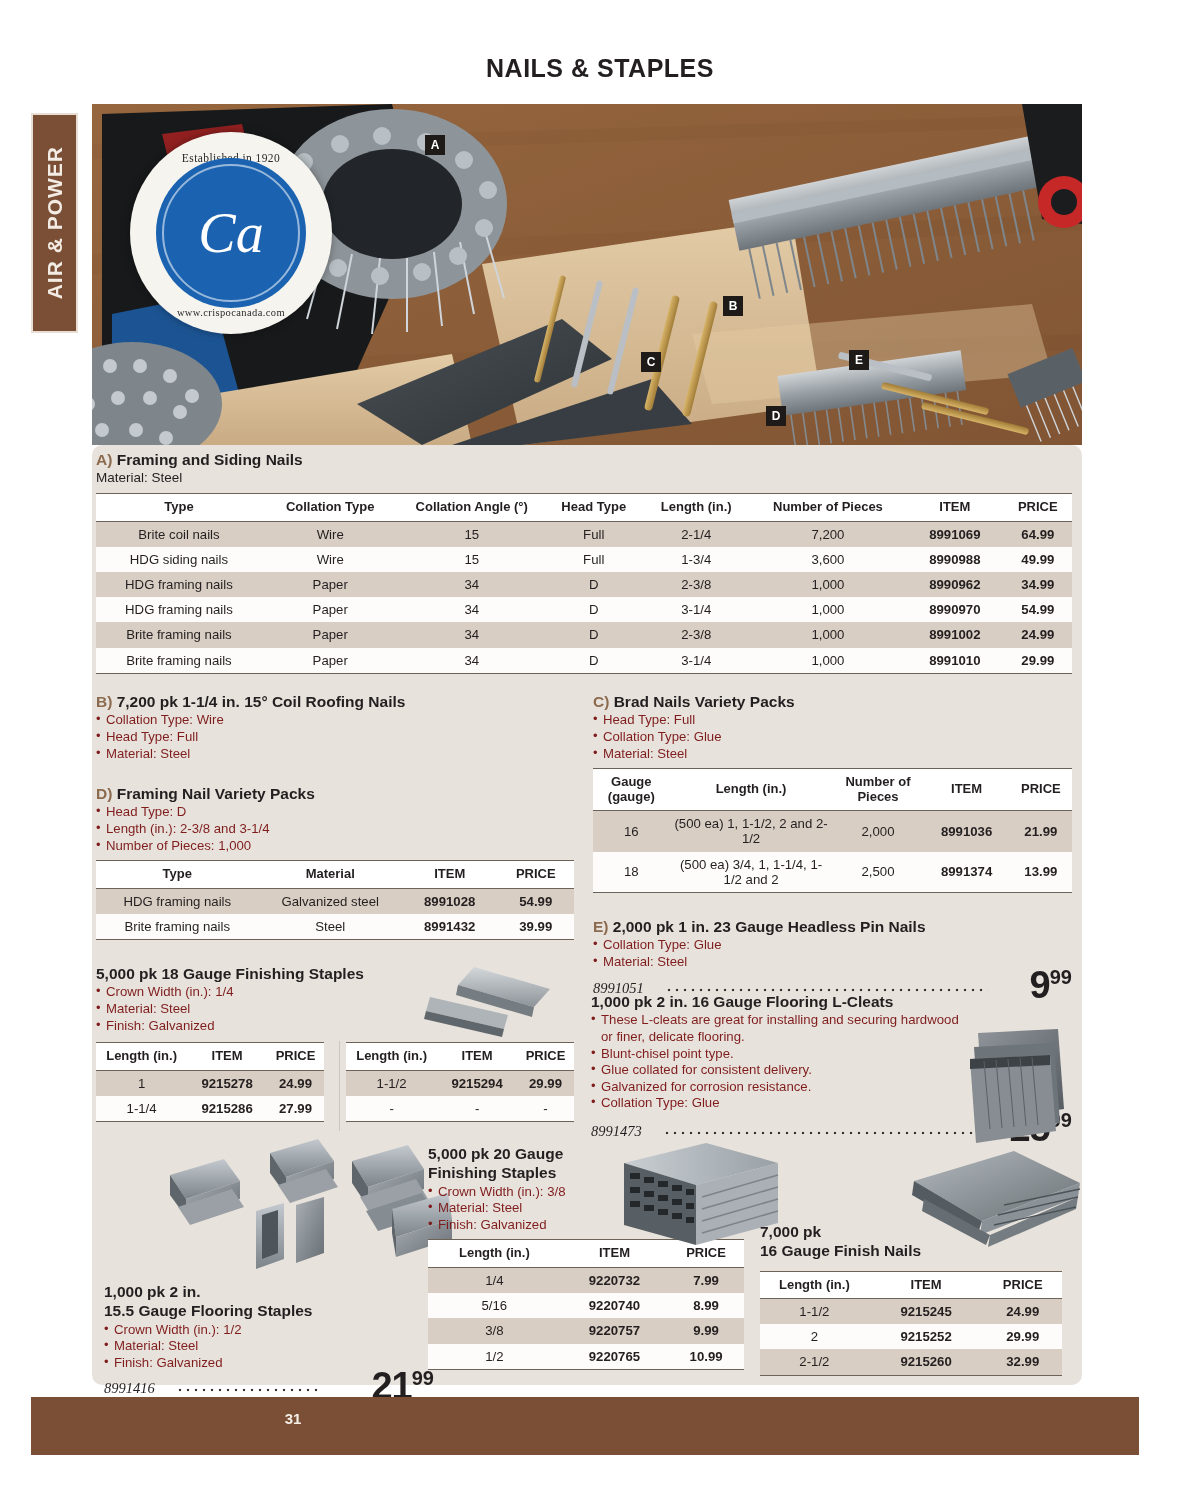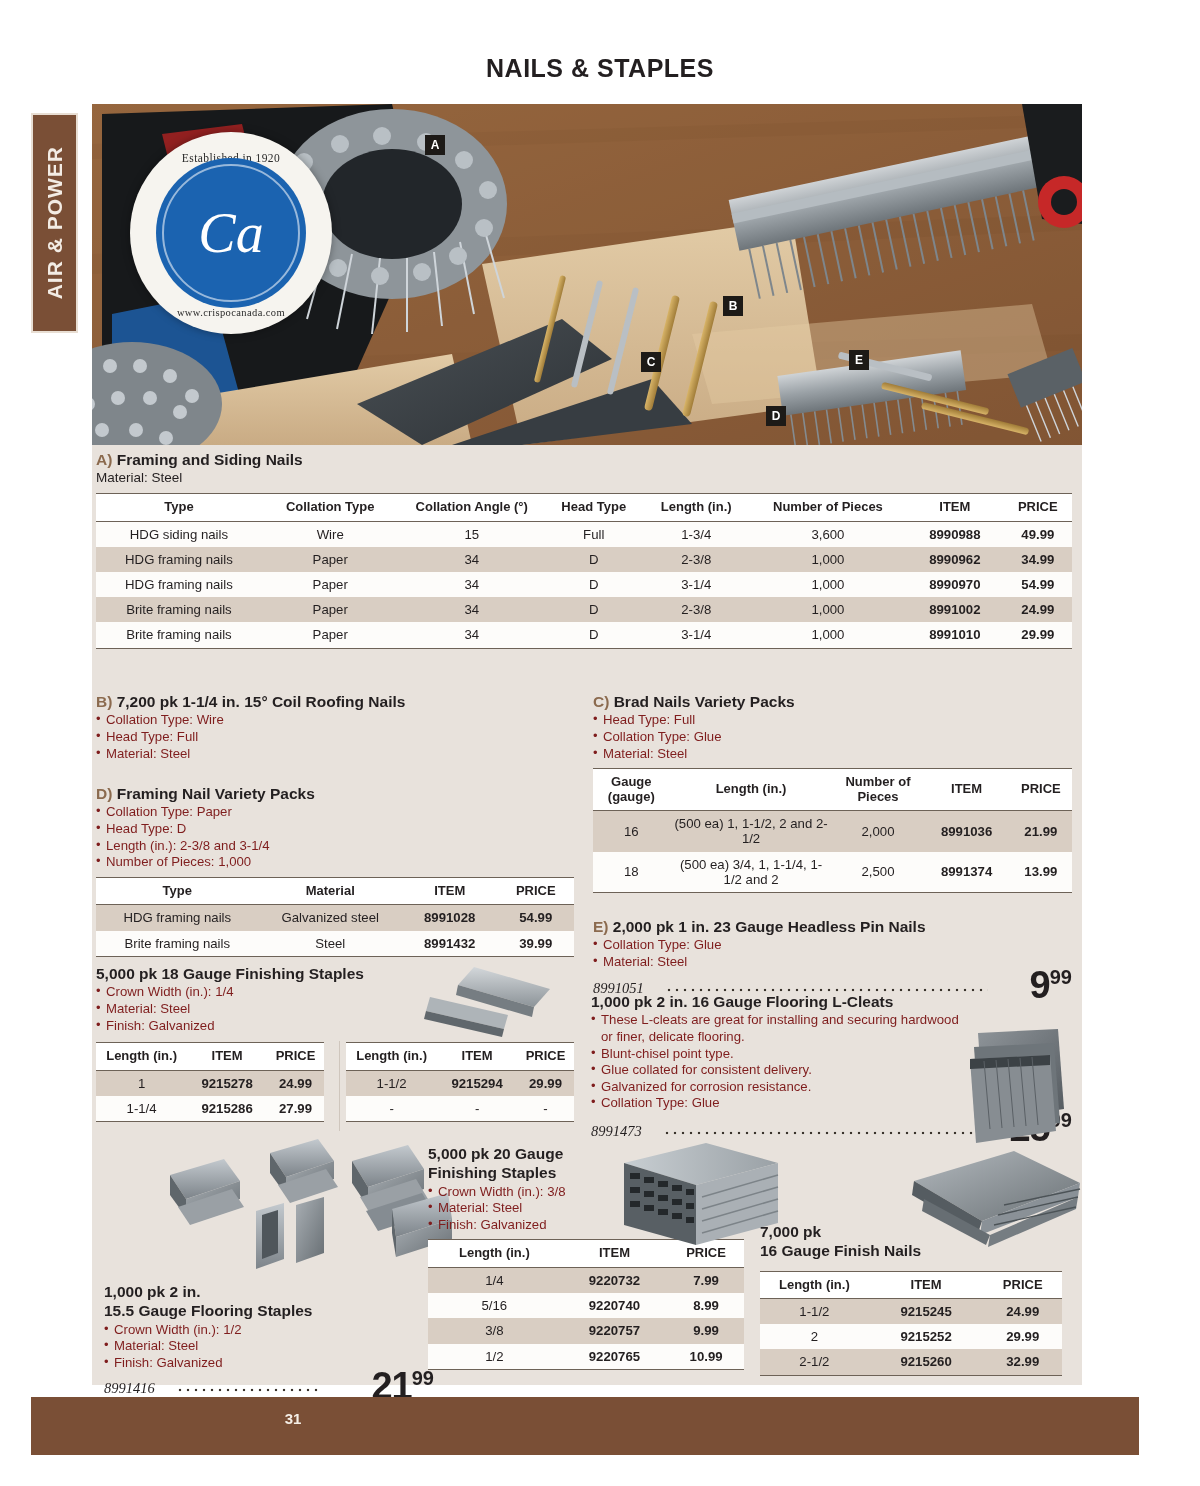--- a/index.html
+++ b/index.html
@@ -77,20 +77,21 @@
     color: #2a2a2a; font-size: 11.5px; letter-spacing: .4px;
   }
   .logo-top { top: 20px; }
   .logo-bot { bottom: 16px; font-size: 10.5px; }
 
   
   .panel {
     position: absolute; left: 92px; top: 445px;
     width: 990px; height: 940px;
     background: #e8e2dc;
+    border-radius: 10px;
   }
 
   .blk { position: absolute; }
 
   .sec-letter { color:#8b6a4e; font-weight:bold; }
   h3.sec-title {
     font-size: 15.5px; font-weight: bold; color: #231f20;
     margin-bottom: 1px; line-height: 1.18;
   }
   .sub { font-size: 13.5px; color: #231f20; line-height: 1.25; }
@@ -366,20 +367,30 @@
           <th style="width:14%">Collation Type</th>
           <th style="width:15%">Collation Angle (°)</th>
           <th style="width:10%">Head Type</th>
           <th style="width:11%">Length (in.)</th>
           <th style="width:16%">Number of Pieces</th>
           <th style="width:10%">ITEM</th>
           <th style="width:7%">PRICE</th>
         </tr>
           </thead>
         <tbody>
+          <tr class="odd">
+              <td>Brite coil nails</td>
+              <td>Wire</td>
+              <td>15</td>
+              <td>Full</td>
+              <td>2-1/4</td>
+              <td>7,200</td>
+              <td class="b">8991069</td>
+              <td class="b">64.99</td>
+            </tr>
           <tr class="even">
               <td>HDG siding nails</td>
               <td>Wire</td>
               <td>15</td>
               <td>Full</td>
               <td>1-3/4</td>
               <td>3,600</td>
               <td class="b">8990988</td>
               <td class="b">49.99</td>
             </tr>
@@ -438,21 +449,20 @@
         <li>Material: Steel</li>
       </ul>
     </div>
 
     <div class="blk" style="left:4px; top:340px; width:488px;">
       <h3 class="sec-title">
         <span class="sec-letter">D)</span>
         <span>Framing Nail Variety Packs</span>
       </h3>
       <ul class="bullets">
-        <li>Collation Type: Paper</li>
         <li>Head Type: D</li>
         <li>Length (in.): 2-3/8 and 3-1/4</li>
         <li>Number of Pieces: 1,000</li>
       </ul>
       <table class="t" style="margin-top:6px; width:478px;">
         <thead>
             <tr>
           <th style="width:34%">Type</th>
           <th style="width:30%">Material</th>
           <th style="width:20%">ITEM</th>

